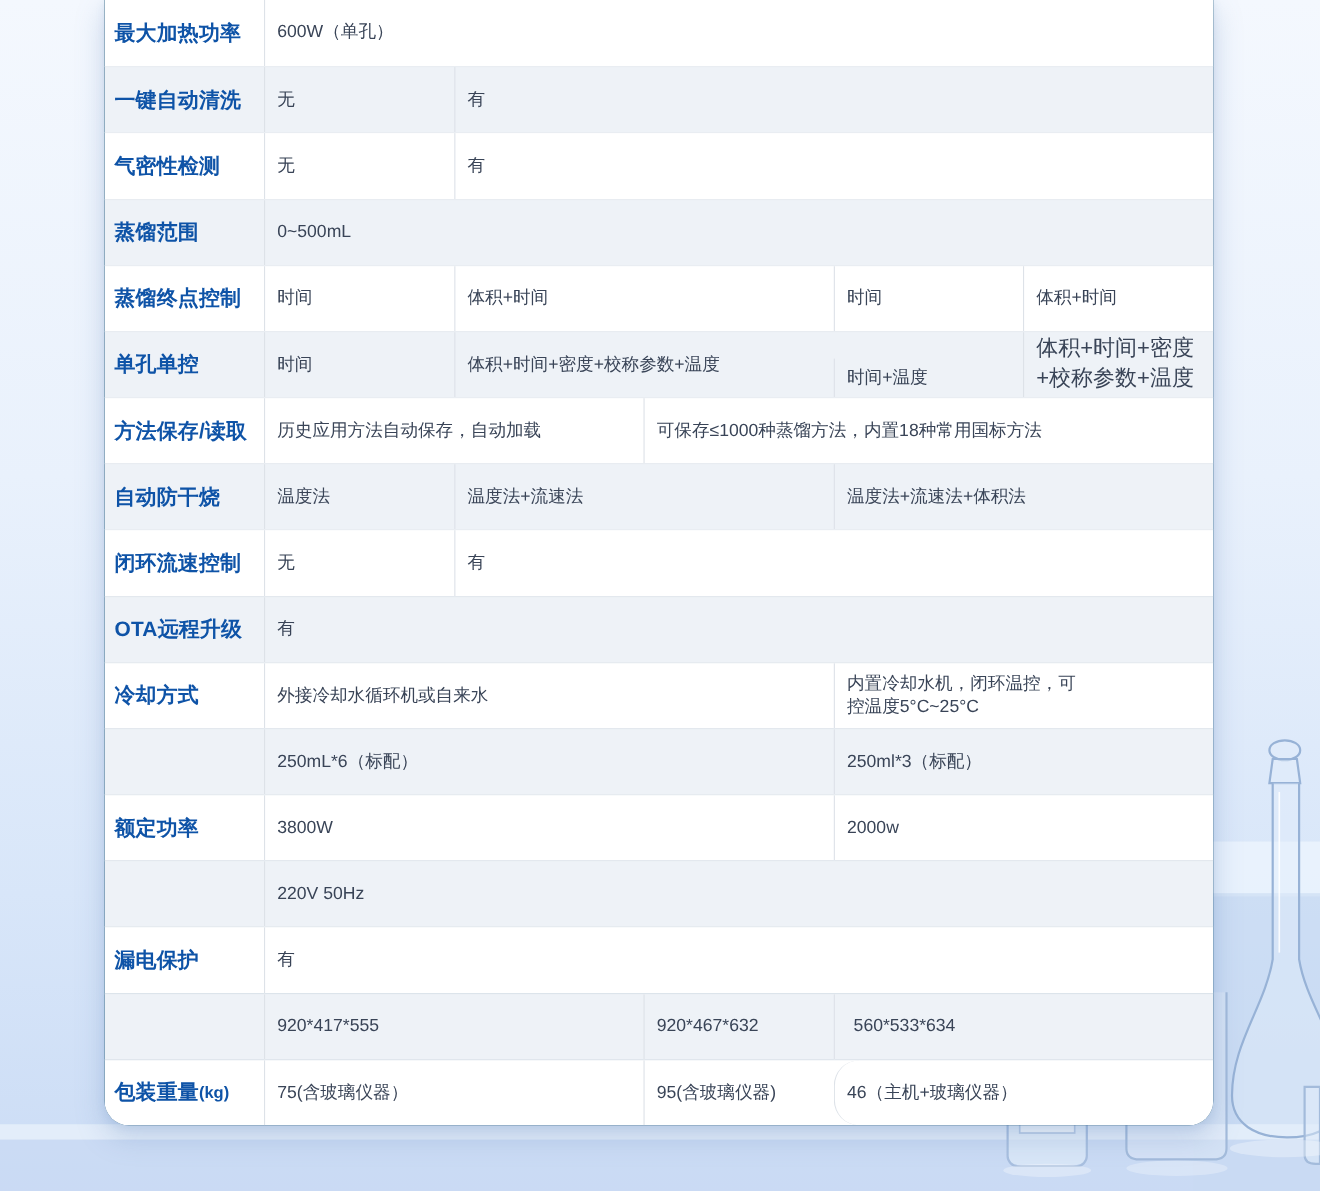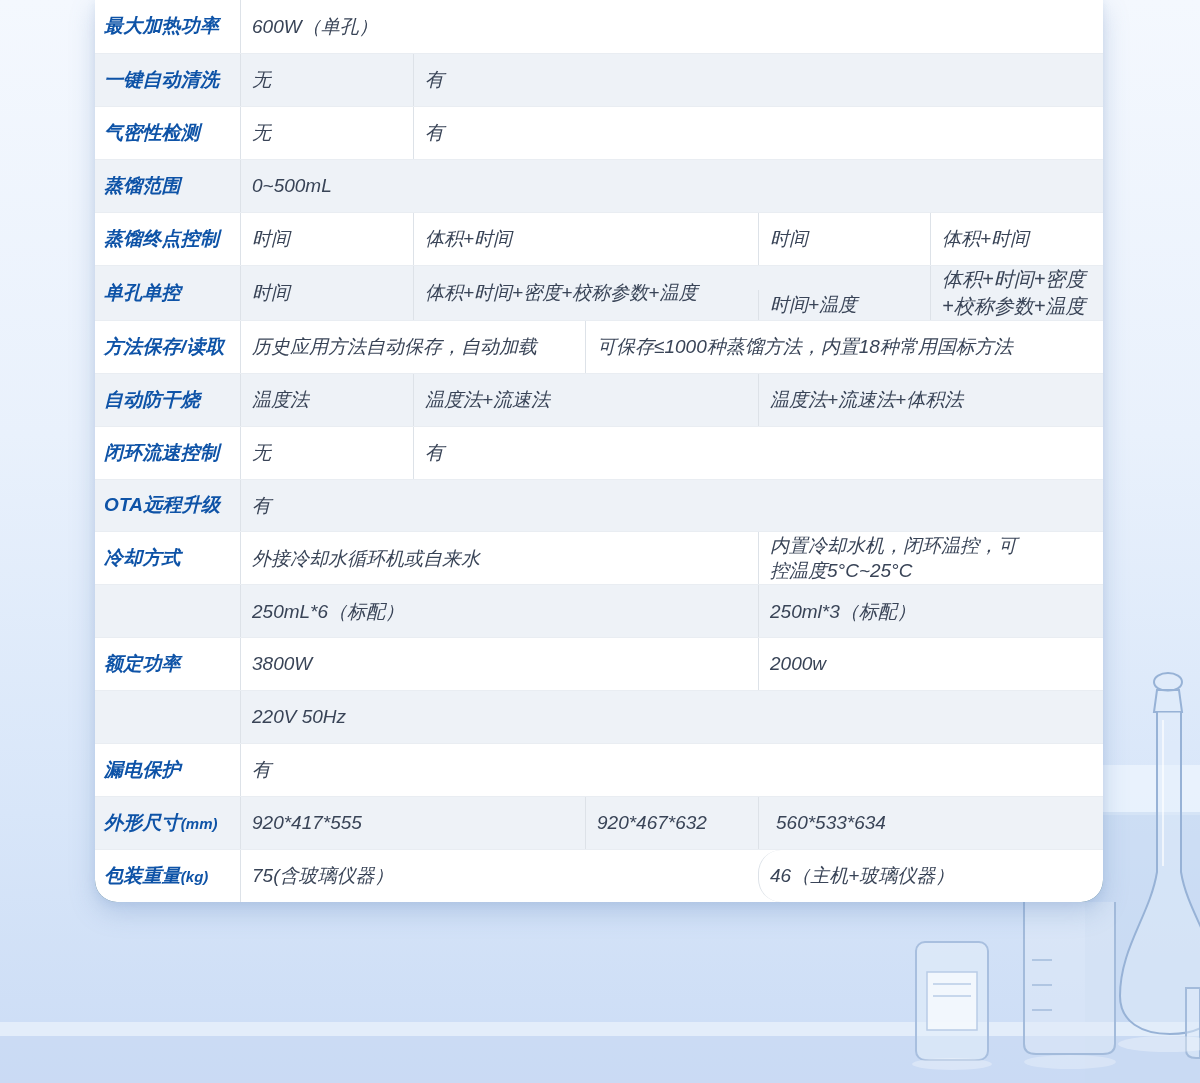--- a/index.html
+++ b/index.html
@@ -13,28 +13,27 @@
   html,body{width:1200px;height:1083px;overflow:hidden;}
   body{
     position:relative;
     font-family:"Liberation Sans","DejaVu Sans",sans-serif;
     background:linear-gradient(180deg,#f4f8fe 0%,#e9f1fc 40%,#d8e6f9 75%,#cbdcf5 100%);
   }
   .bg-art{
     position:absolute;left:0;top:0;width:1200px;height:1083px;z-index:0;
   }
   .spec-table{
-    position:absolute;left:95px;top:0;width:1008px;height:902px;z-index:1;
+    position:absolute;left:95px;top:0;width:1008px;height:1023px;z-index:1;
     background:#0c4a6e;
     border-radius:0 0 22px 22px;
     overflow:hidden;
     display:grid;
     grid-auto-rows:1fr;
     box-shadow:0 10px 26px rgba(93,128,184,.28), 0 2px 8px rgba(93,128,184,.12);
-    font-style:italic;
   }
   .row{
     display:grid;
     grid-template-columns:145px 173px 172px 173px 172px 173px;
     background:#ffffff;
     border-top:1px solid var(--border-h);
   }
   .row:first-child{border-top:none;}
   .row.alt{background:var(--row-alt);}
   .label-cell{
@@ -46,21 +45,21 @@
     letter-spacing:.2px;
     white-space:nowrap;
   }
   .label-cell .suffix{
     font-size:15px;font-weight:bold;letter-spacing:0;
   }
   .cell{
     display:flex;align-items:center;
     padding-left:11px;padding-right:6px;
     color:var(--value-ink);
-    font-size:19px;
+    font-size:16px;
     line-height:1.35;
     border-left:1px solid var(--border-v);
     white-space:pre-line;
   }
   .cell.small{font-size:20px;}
 </style>
 </head>
 <body>
 
 <svg class="bg-art" viewBox="0 0 1200 1083" aria-hidden="true">
@@ -185,24 +184,24 @@
   <div class="row alt">
   <div class="cell" style="grid-column: 2 / span 5;">220V 50Hz</div>
     </div>
 
   <div class="row">
     <div class="label-cell">漏电保护</div>
   <div class="cell" style="grid-column: 2 / span 5;">有</div>
     </div>
 
   <div class="row alt">
-    <div class="label-cell">外形尺寸<span class="suffix">(mm)</span></div>
   <div class="cell" style="grid-column: 2 / span 2;">920*417*555</div>
       <div class="cell" style="grid-column: 4 / span 1;">920*467*632</div>
       <div class="cell" style="grid-column: 5 / span 2; padding-left: 17px;">560*533*634</div>
     </div>
 
   <div class="row">
     <div class="label-cell">包装重量<span class="suffix">(kg)</span></div>
   <div class="cell" style="grid-column: 2 / span 2;">75(含玻璃仪器）</div>
+      <div class="cell" style="grid-column: 4 / span 1;">95(含玻璃仪器)</div>
       <div class="cell" style="grid-column: 5 / span 2; border-radius: 23px;">46（主机+玻璃仪器）</div>
     </div>
 </div>
 
 </body></html>

